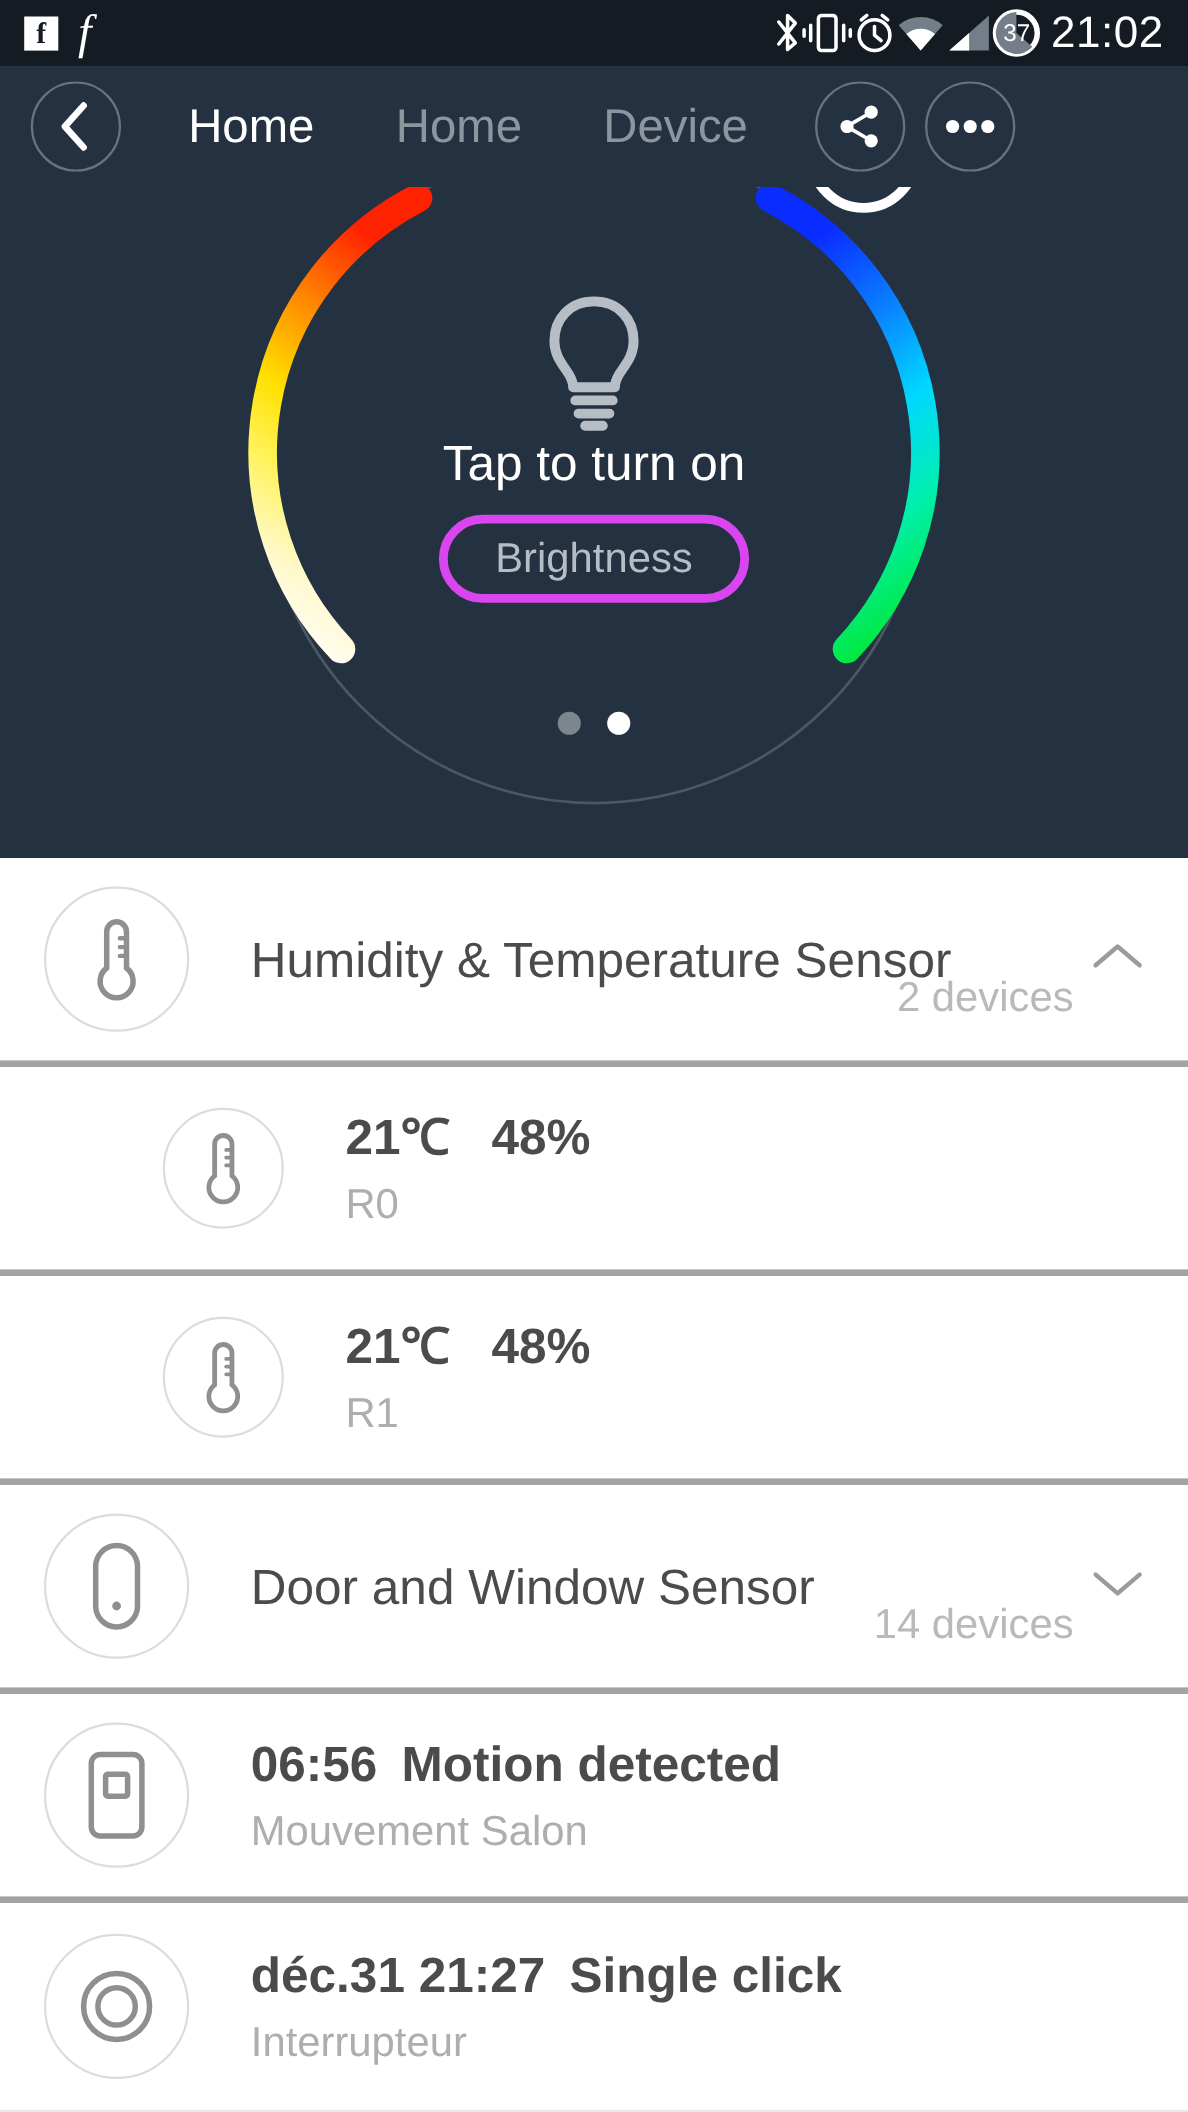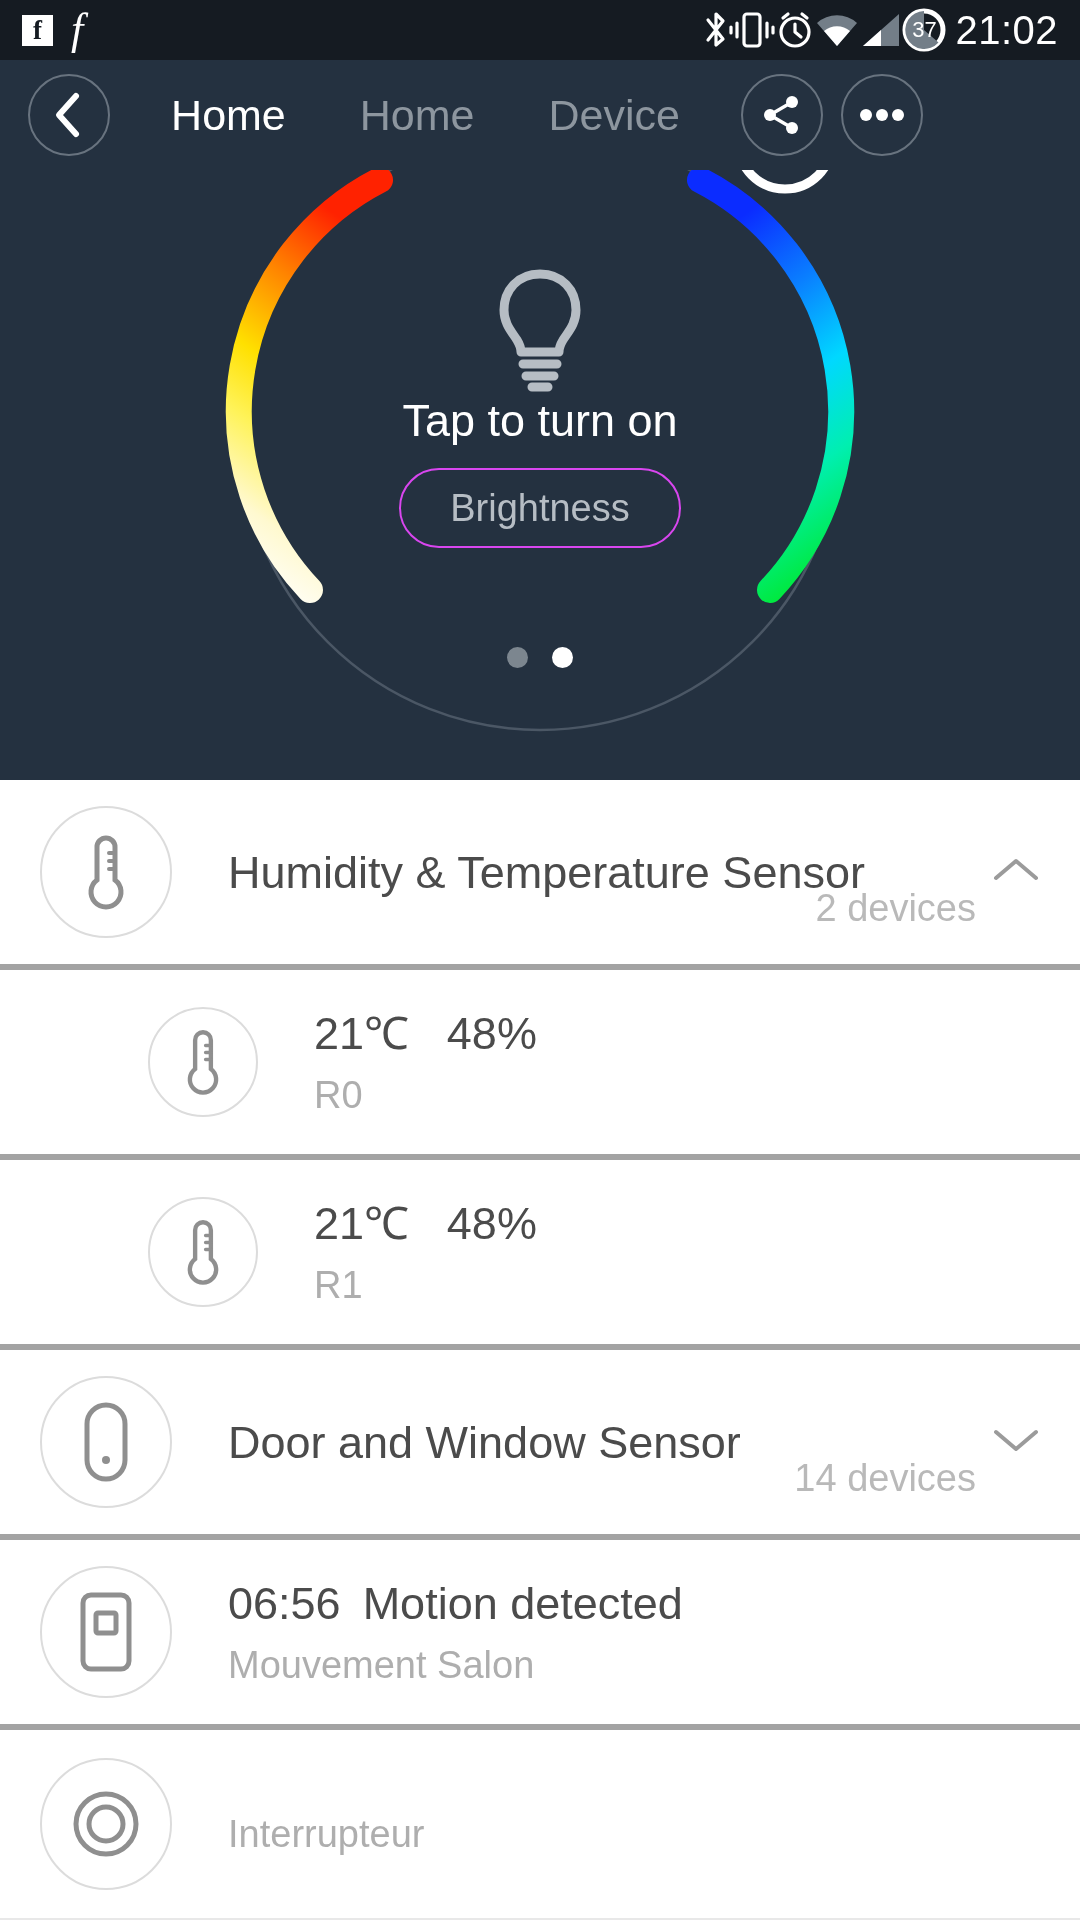--- a/index.html
+++ b/index.html
@@ -151,21 +151,21 @@
     font-weight: 400;
     z-index: 3;
   }
   .brightness-pill {
     position: absolute;
     top: 298px;
     left: 50%;
     transform: translateX(-50%);
     width: 282px;
     height: 80px;
-    border: 2px solid #d946ef;
+    border: 8px solid #d946ef;
     border-radius: 40px;
     display: flex;
     align-items: center;
     justify-content: center;
     z-index: 4;
     background: transparent;
   }
   .brightness-pill span {
     color: #b6bdc4;
     font-size: 38px;
@@ -242,20 +242,21 @@
     position: absolute;
     right: 40px;
     top: 50%;
     transform: translateY(-50%);
   }
   .line1 {
     font-size: 45px;
     color: #4b4b4b;
     line-height: 1;
     white-space: nowrap;
+    font-weight: bold;
   }
   .line1 .sep { display: inline-block; width: 22px; }
   .line2 {
     margin-top: 20px;
     font-size: 38px;
     color: #aeaeae;
     line-height: 1;
     white-space: nowrap;
   }
   .metrics { display: flex; align-items: baseline; gap: 38px; }
@@ -469,18 +470,21 @@
     </div>
 
     <div class="row">
       <div class="avatar">
         <svg width="76" height="76" viewBox="0 0 76 76">
           <circle cx="38" cy="38" r="30" fill="none" stroke="#8f8f8f" stroke-width="5"></circle>
           <circle cx="38" cy="38" r="17" fill="none" stroke="#8f8f8f" stroke-width="5"></circle>
         </svg>
       </div>
       <div class="row-body">
+        <div class="line1">
+          <span>déc.31 21:27</span><span class="sep"></span><span>Single click</span>
+        </div>
         <div class="line2">Interrupteur</div>
       </div>
     </div>
 
   </div>
 </div>
 
 </body></html>

